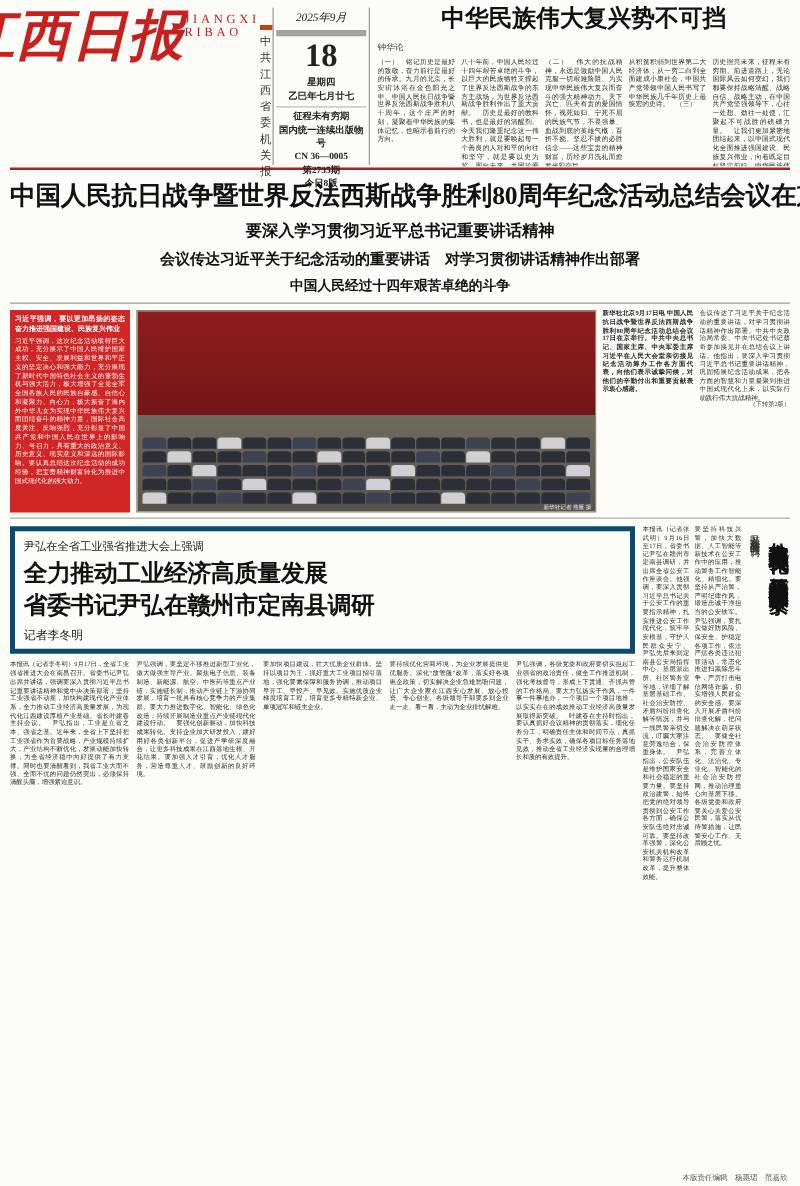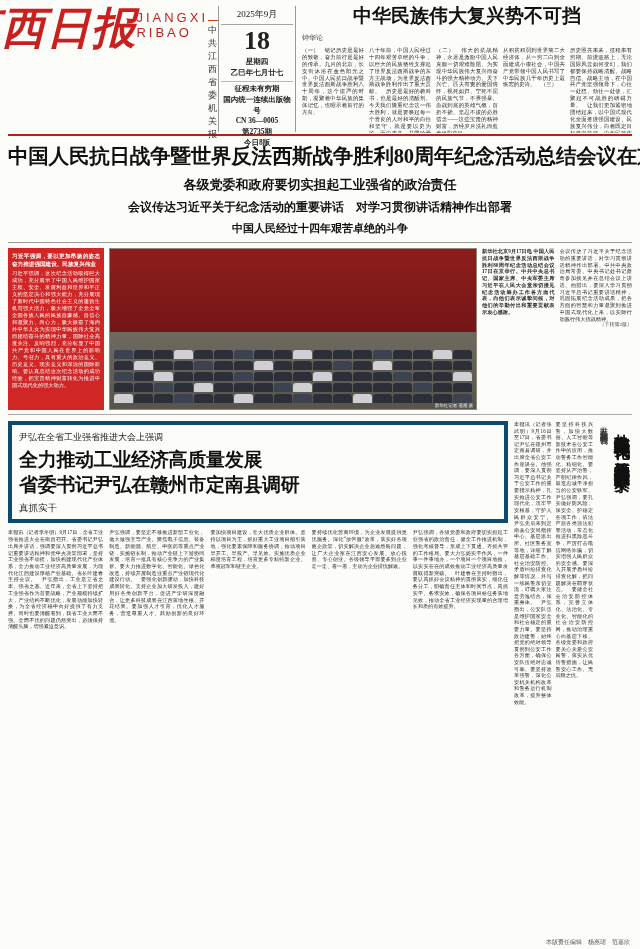--- a/index.html
+++ b/index.html
@@ -39,47 +39,47 @@
     font-size: 44px;
     font-weight: bold;
     color: #c81f1f;
     letter-spacing: 1px;
     font-family: "Liberation Serif", serif;
     font-style: italic;
     line-height: 1.05;
     white-space: nowrap;
   }
   .logo-pinyin {
-    font-size: 13px;
+    font-size: 10px;
     color: #c81f1f;
     letter-spacing: 3px;
     margin-top: 4px;
-    font-family: Liberation Sans, sans-serif;
+    font-family: Liberation Serif, serif;
   }
   .logo-sub {
     margin-top: 14px;
     font-size: 9px;
     color: #333;
     letter-spacing: 1px;
     text-align: center;
     width: 150px;
-    border-top: 1px solid #c2410c;
+    border-top: 4px solid #c2410c;
     padding-top: 3px;
   }
   .date-block {
     width: 78px;
     border-left: 1px solid #999;
     border-right: 1px solid #999;
     text-align: center;
     font-size: 8px;
     line-height: 1.5;
     padding: 2px 2px 0 2px;
     color: #222;
   }
-  .date-line1 { font-size: 9px; border-bottom: 1px solid #a3a3a3; padding-bottom: 2px; }
+  .date-line1 { font-size: 9px; border-bottom: 5px solid #a3a3a3; padding-bottom: 2px; font-style: italic; }
   .date-big { font-size: 26px; font-weight: bold; line-height: 1.1; margin: 2px 0; }
   .date-small { font-size: 7.5px; line-height: 1.45; font-weight: bold; }
   .date-rule { border-top: 1px solid #bbb; margin: 2px 0; }
   .headcol {
     flex: 1;
     padding-left: 6px;
   }
   .headcol-title {
     font-size: 19px;
     font-weight: bold;
@@ -333,21 +333,21 @@
         </div>
         <div class="vcol">
           <span>历史照亮未来，征程未有穷期。前进道路上，无论国际风云如何变幻，我们都要保持战略清醒、战略自信、战略主动，在中国共产党坚强领导下，心往一处想、劲往一处使，汇聚起不可战胜的磅礴力量。</span>　<span>让我们更加紧密地团结起来，以中国式现代化全面推进强国建设、民族复兴伟业，向着既定目标坚定前行。中华民族伟大复兴的历史车轮滚滚向前，势不可挡！</span>　
         </div>
       </div>
     </div>
   </div>
 
   <div class="lead">
     <h1>中国人民抗日战争暨世界反法西斯战争胜利80周年纪念活动总结会议在京举行</h1>
-    <h2>各级党委和政府要切实担起工业强省的政治责任</h2>
+    <h2>要深入学习贯彻习近平总书记重要讲话精神</h2>
     <h3>会议传达习近平关于纪念活动的重要讲话　对学习贯彻讲话精神作出部署</h3>
     <h4>中国人民经过十四年艰苦卓绝的斗争</h4>
   </div>
 
   <div class="upper">
     <div class="red-box">
       <span class="rb-title">习近平强调，要以更加昂扬的姿态奋力推进强国建设、民族复兴伟业</span>
       <span>习近平强调，这次纪念活动取得巨大成功，充分展示了中国人民维护国家主权、安全、发展利益和世界和平正义的坚定决心和强大能力，充分展现了新时代中国特色社会主义的蓬勃生机与强大活力，极大增强了全党全军全国各族人民的民族自豪感、自信心和凝聚力、向心力，极大振奋了海内外中华儿女为实现中华民族伟大复兴而团结奋斗的精神力量，国际社会高度关注、反响强烈，充分彰显了中国共产党和中国人民在世界上的影响力、号召力，具有重大的政治意义、历史意义、现实意义和深远的国际影响。要认真总结这次纪念活动的成功经验，把宝贵精神财富转化为推进中国式现代化的强大动力。</span>
     </div>
 
@@ -469,21 +469,21 @@
       </div>
     </div>
   </div>
 
   <div class="mid">
     <div class="mid-left">
       <div class="boxed">
         <div class="kicker">尹弘在全省工业强省推进大会上强调</div>
         <h2>全力推动工业经济高质量发展</h2>
         <h2>省委书记尹弘在赣州市定南县调研</h2>
-        <div class="byline">真抓实干</div>
+        <div class="byline">记者李冬明</div>
       </div>
       <div class="body-cols">
         <div class="bc">
           <span>本报讯（记者李冬明）9月17日，全省工业强省推进大会在南昌召开。省委书记尹弘出席并讲话，强调要深入贯彻习近平总书记重要讲话精神和党中央决策部署，坚持工业强省不动摇，加快构建现代化产业体系，全力推动工业经济高质量发展，为现代化江西建设厚植产业基础。省长叶建春主持会议。</span>　<span>尹弘指出，工业是立省之本、强省之基。近年来，全省上下坚持把工业强省作为首要战略，产业规模持续扩大，产业结构不断优化，发展动能加快转换，为全省经济稳中向好提供了有力支撑。同时也要清醒看到，我省工业大而不强、全而不优的问题仍然突出，必须保持清醒头脑，增强紧迫意识。</span>
         </div>
         <div class="bc">
           <span>尹弘强调，要坚定不移推进新型工业化，做大做强主导产业。聚焦电子信息、装备制造、新能源、航空、中医药等重点产业链，实施链长制，推动产业链上下游协同发展，培育一批具有核心竞争力的产业集群。要大力推进数字化、智能化、绿色化改造，持续开展制造业重点产业链现代化建设行动。</span>　<span>要强化创新驱动，加快科技成果转化。支持企业加大研发投入，建好用好各类创新平台，促进产学研深度融合，让更多科技成果在江西落地生根、开花结果。要加强人才引育，优化人才服务，营造尊重人才、鼓励创新的良好环境。</span>
         </div>
         <div class="bc">
           <span>要加快项目建设，壮大优质企业群体。坚持以项目为王，抓好重大工业项目招引落地，强化要素保障和服务协调，推动项目早开工、早投产、早见效。实施优质企业梯度培育工程，培育更多专精特新企业、单项冠军和链主企业。</span>

